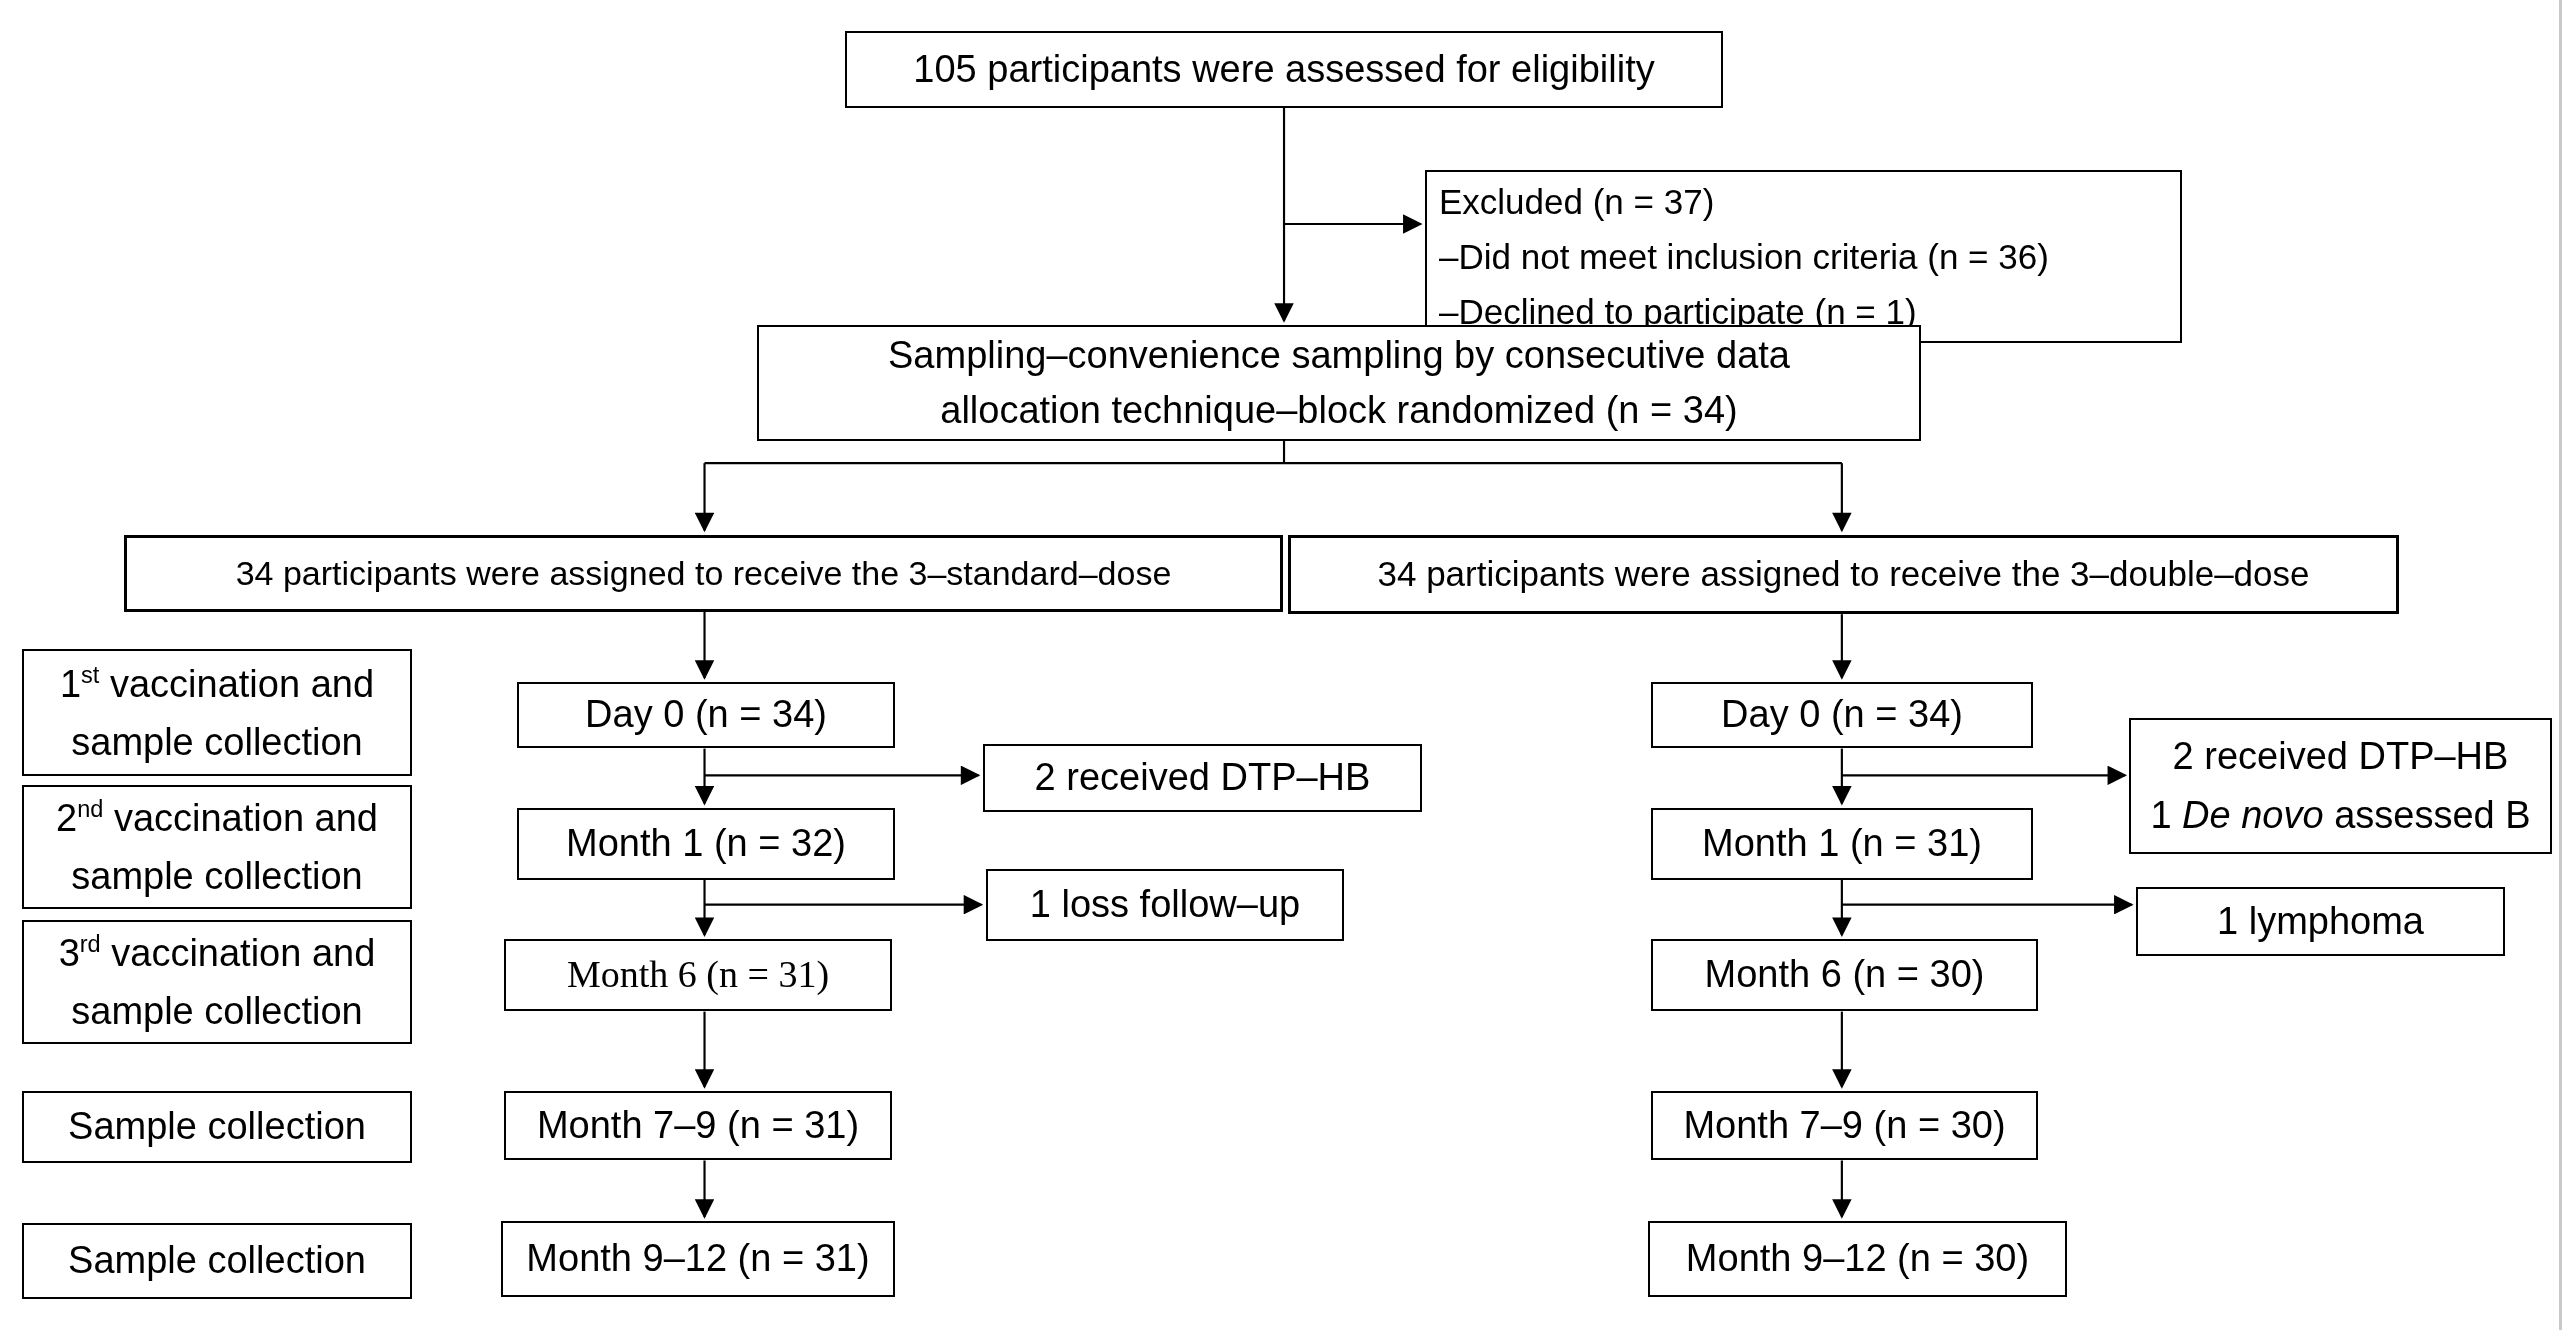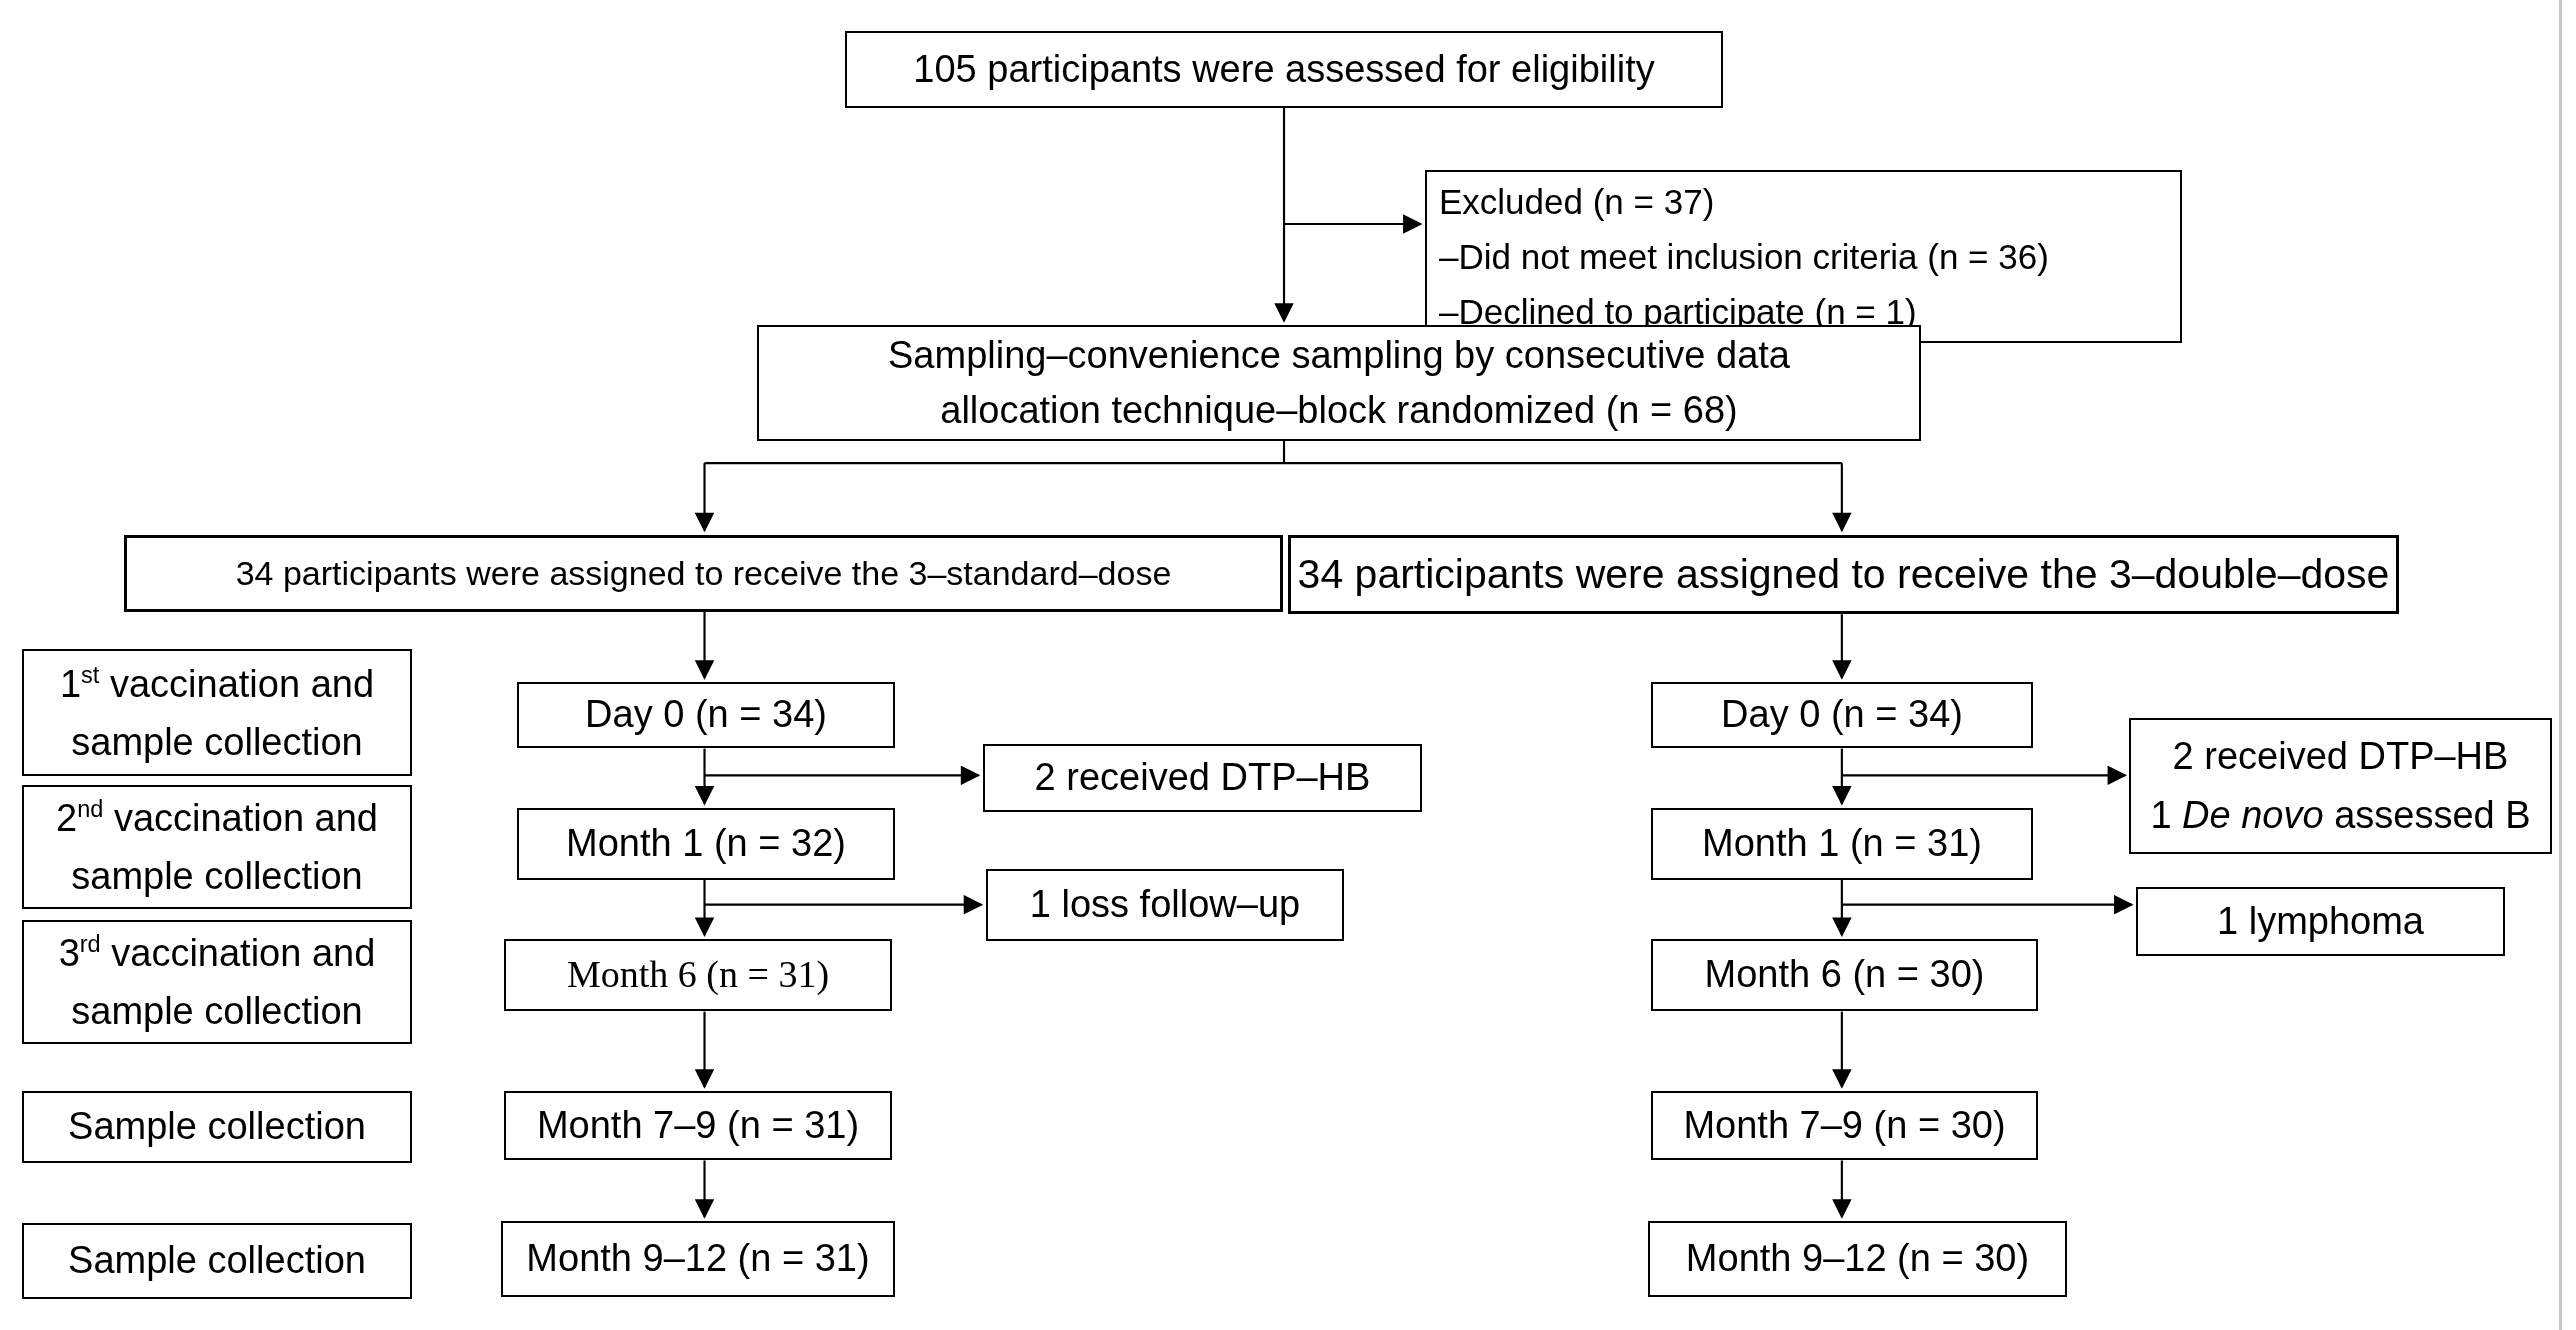--- a/index.html
+++ b/index.html
@@ -39,21 +39,21 @@
   .box .line { white-space: nowrap; }
   sup { font-size: 0.62em; line-height: 0; }
   .italic { font-style: italic; margin-top: 32px; }
 
   #box-eligibility   { left: 845px; top: 31px;  width: 878px; height: 77px; }
   #box-excluded      { left: 1425px; top: 130px; width: 757px; height: 173px;
                        align-items: flex-start; text-align: left;
                        padding-left: 12px; font-size: 35px; line-height: 55px; margin-top: 40px; }
   #box-sampling      { left: 757px; top: 325px; width: 1164px; height: 116px; line-height: 55px; }
   #box-assign-standard { left: 124px;  top: 535px; width: 1159px; height: 77px; font-size: 34px; border-width: 3.6px; }
-  #box-assign-double   { left: 1288px; top: 535px; width: 1111px; height: 79px; font-size: 41px; border-width: 3.6px; }
+  #box-assign-double   { left: 1288px; top: 535px; width: 1111px; height: 79px; font-size: 35px; border-width: 3.6px; }
 
   #box-stage-1 { left: 22px; top: 649px;  width: 390px; height: 127px; line-height: 58px; }
   #box-stage-2 { left: 22px; top: 785px; width: 390px; height: 124px; line-height: 58px; }
   #box-stage-3 { left: 22px; top: 920px; width: 390px; height: 124px; line-height: 58px; }
   #box-stage-4 { left: 22px; top: 1091px; width: 390px; height: 72px; }
   #box-stage-5 { left: 22px; top: 1223px; width: 390px; height: 76px; }
 
   #box-l-day0   { left: 517px; top: 682px;  width: 378px; height: 66px;  }
   #box-l-month1 { left: 517px; top: 808px; width: 378px; height: 72px;  }
   #box-l-month6 { left: 504px; top: 939px; width: 388px; height: 72px; font-family: Liberation Serif, serif; }
@@ -120,21 +120,21 @@
   <div class="box" id="box-eligibility">105 participants were assessed for eligibility</div>
 
   <div class="box" id="box-excluded">
     <div class="line">Excluded (n = 37)</div>
     <div class="line">–Did not meet inclusion criteria (n = 36)</div>
     <div class="line">–Declined to participate (n = 1)</div>
   </div>
 
   <div class="box" id="box-sampling">
     <div class="line">Sampling–convenience sampling by consecutive data</div>
-    <div class="line">allocation technique–block randomized (n = 68)</div>
+    <div class="line">allocation technique–block randomized (n = 34)</div>
   </div>
 
   <div class="box" id="box-assign-standard">34 participants were assigned to receive the 3–standard–dose</div>
   <div class="box" id="box-assign-double">34 participants were assigned to receive the 3–double–dose</div>
 
   <div class="box" id="box-stage-1">
     <div class="line"><span>1</span><sup>st</sup><span> vaccination and</span></div>
     <div class="line">sample collection</div>
   </div>
   <div class="box" id="box-stage-2">

